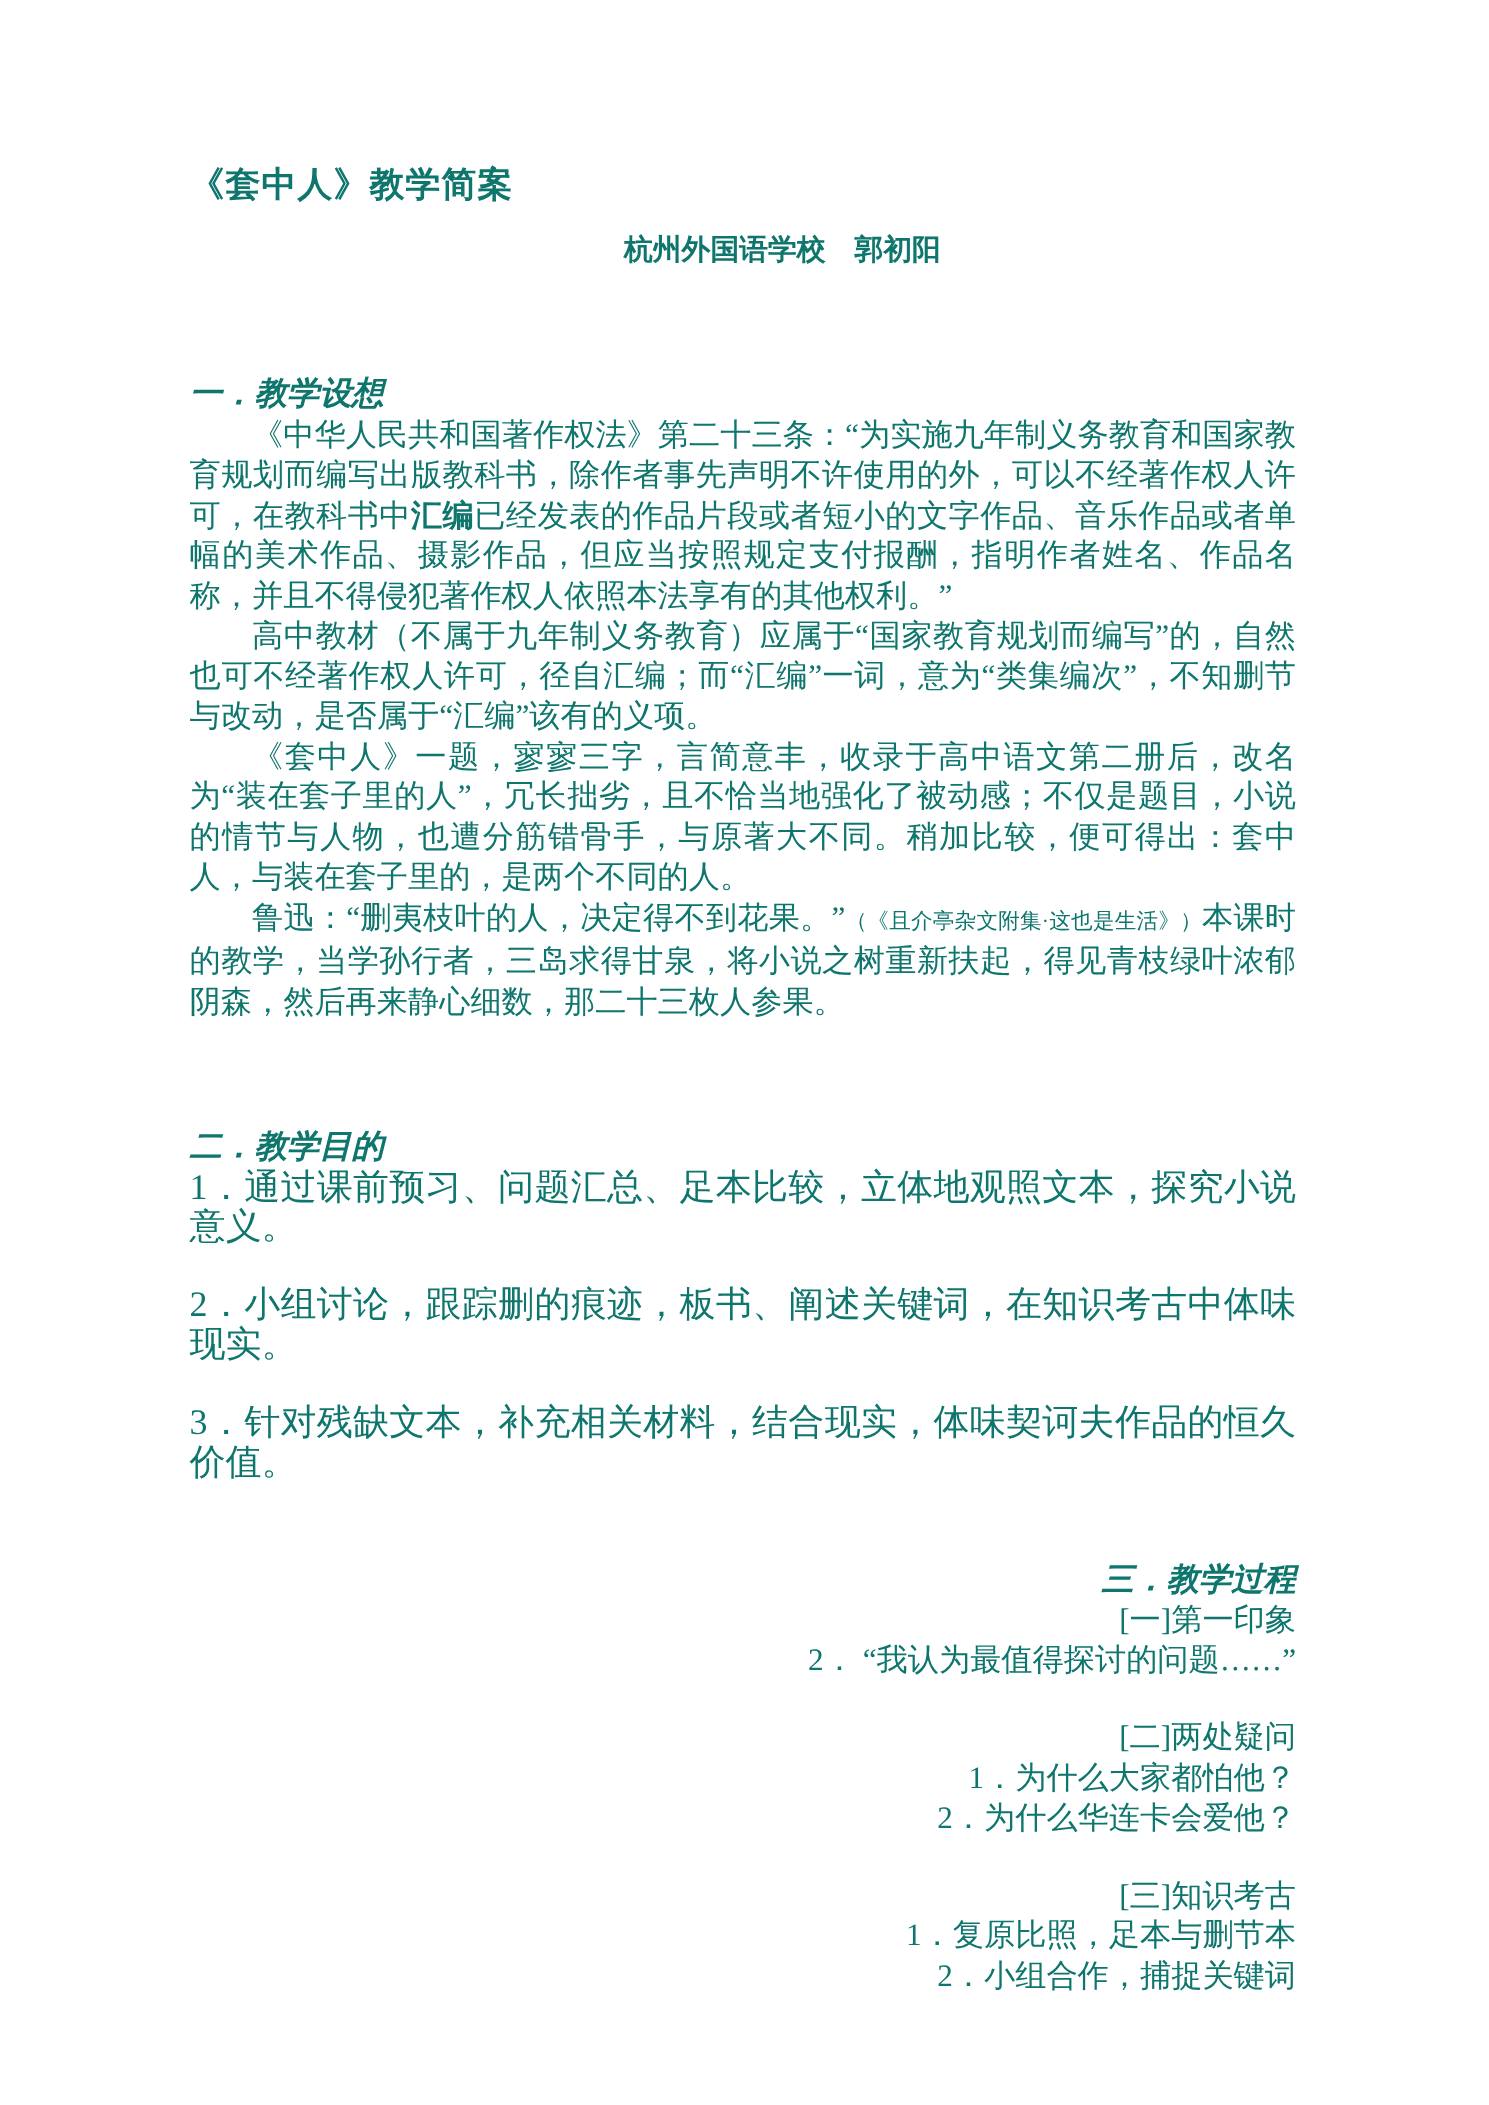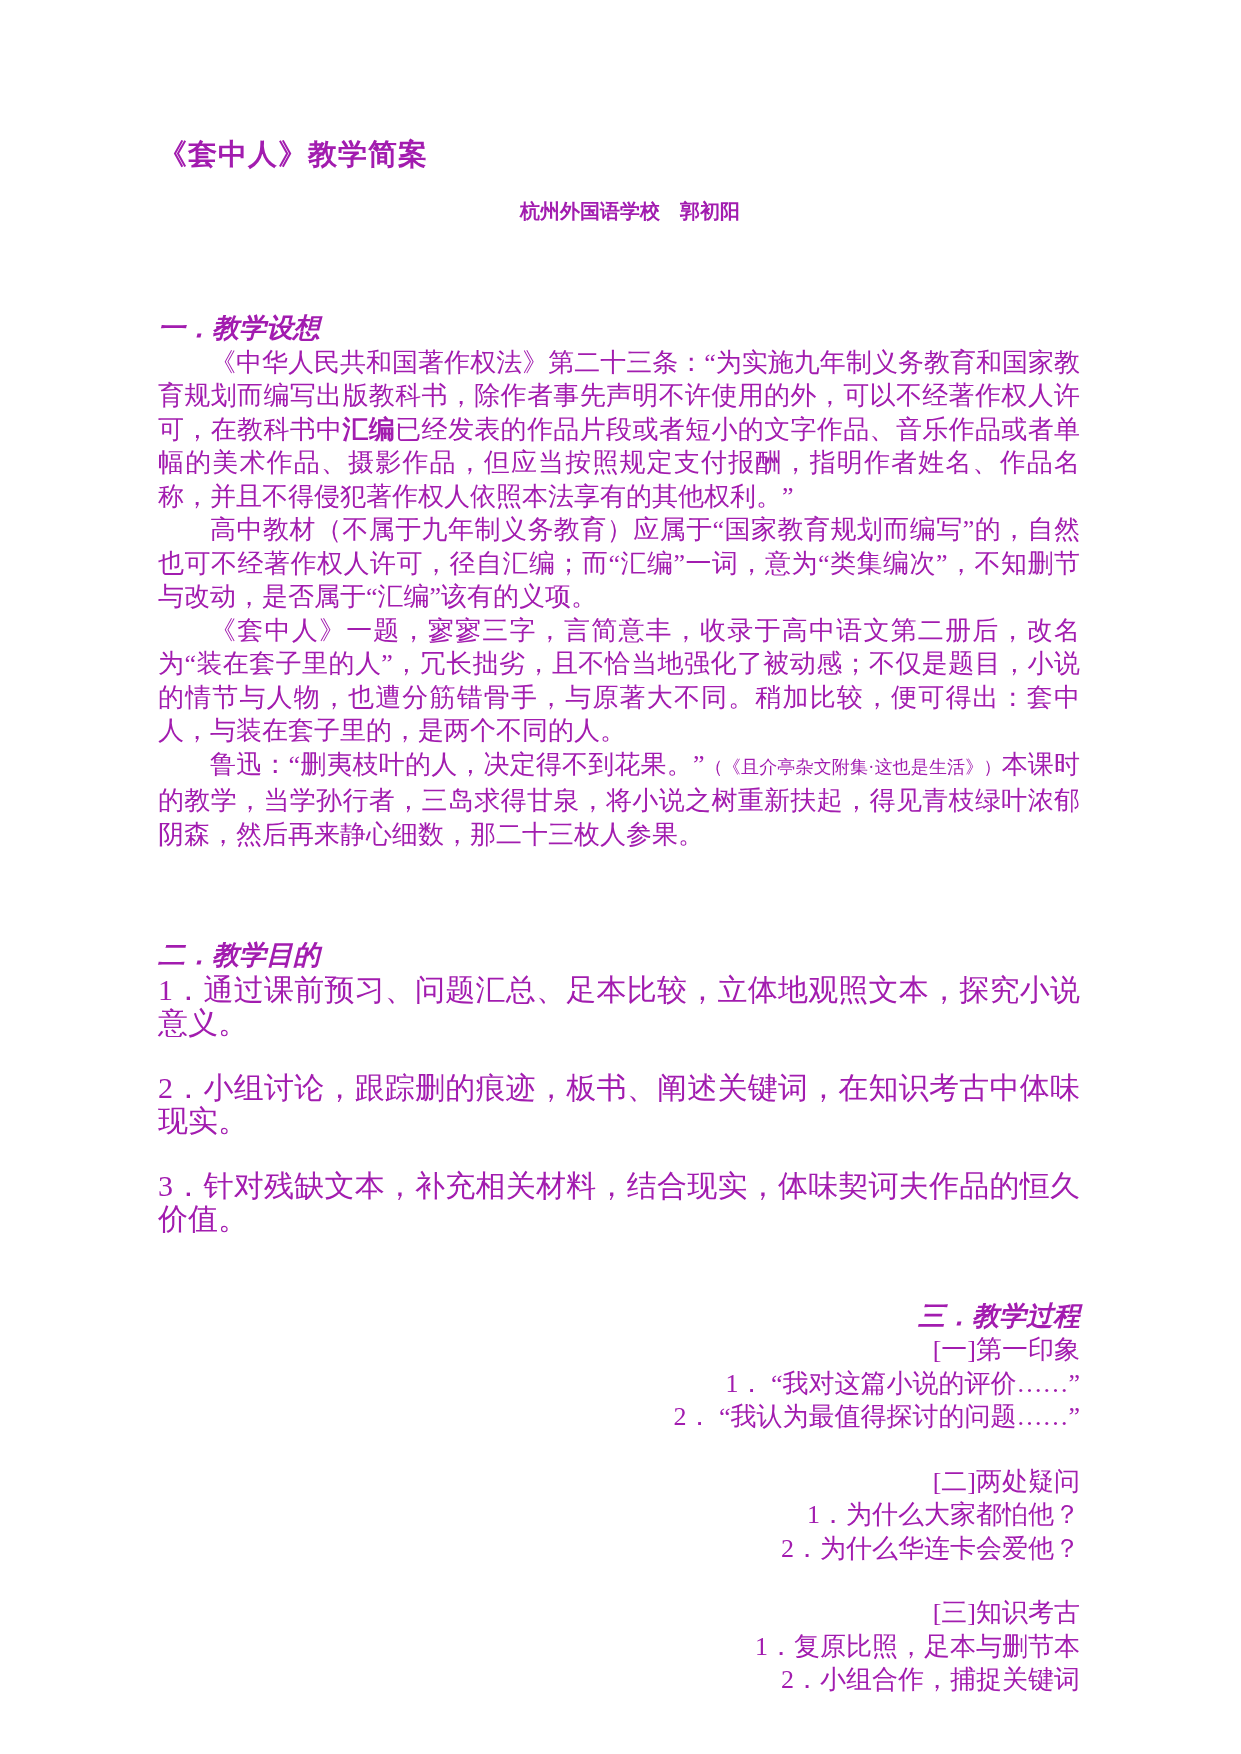--- a/index.html
+++ b/index.html
@@ -7,41 +7,42 @@
     padding: 0;
     background: #ffffff;
   }
   .page {
     position: relative;
     width: 1241px;
     height: 1754px;
     background: #ffffff;
     overflow: hidden;
     font-family: "Liberation Serif", "DejaVu Serif", serif;
-    color: #a21caf;
+    color: #0f766e;
   }
   .content {
     position: absolute;
     left: 158px;
     top: 0;
     width: 922px;
   }
   .doc-title {
     padding-top: 136px;
     font-size: 29px;
     line-height: 36px;
     font-weight: bold;
     letter-spacing: 1px;
   }
   .byline {
     margin-top: 24px;
     padding-left: 362px;
-    font-size: 20px;
+    font-size: 24px;
     line-height: 30px;
     font-weight: bold;
+    font-family: Liberation Mono, monospace;
   }
   .sec-heading {
     font-size: 27px;
     line-height: 33.5px;
     font-weight: bold;
     margin: 0;
     font-style: italic;
   }
   .sec1 { margin-top: 86px; }
   .sec2 { margin-top: 88px; }
@@ -96,21 +97,20 @@
       <p class="goal-item">1．通过课前预习、问题汇总、足本比较，立体地观照文本，探究小说意义。</p>
       <p class="goal-item">2．小组讨论，跟踪删的痕迹，板书、阐述关键词，在知识考古中体味现实。</p>
       <p class="goal-item">3．针对残缺文本，补充相关材料，结合现实，体味契诃夫作品的恒久价值。</p>
     </div>
 
     <div class="sec3">
       <h2 class="sec-heading">三．教学过程</h2>
 
       <div class="proc-sub first">
         <p class="proc-line">[一]第一印象</p>
-        <p class="proc-line">1． “我对这篇小说的评价……”</p>
         <p class="proc-line">2． “我认为最值得探讨的问题……”</p>
       </div>
 
       <div class="proc-sub">
         <p class="proc-line">[二]两处疑问</p>
         <p class="proc-line">1．为什么大家都怕他？</p>
         <p class="proc-line">2．为什么华连卡会爱他？</p>
       </div>
 
       <div class="proc-sub">

